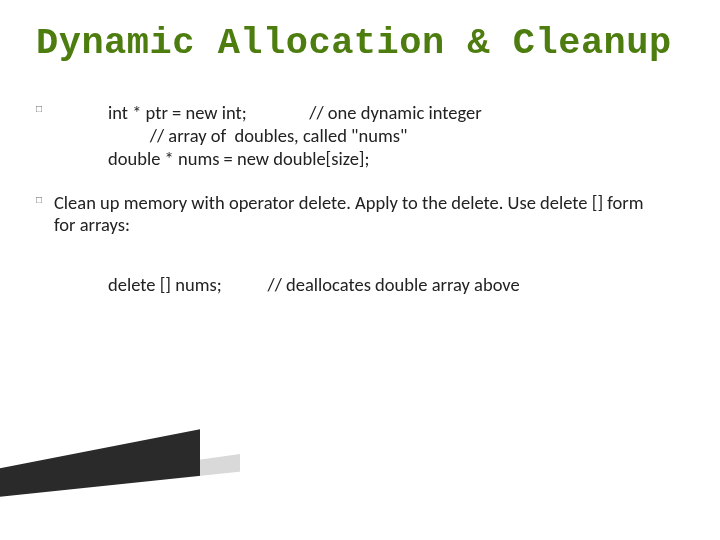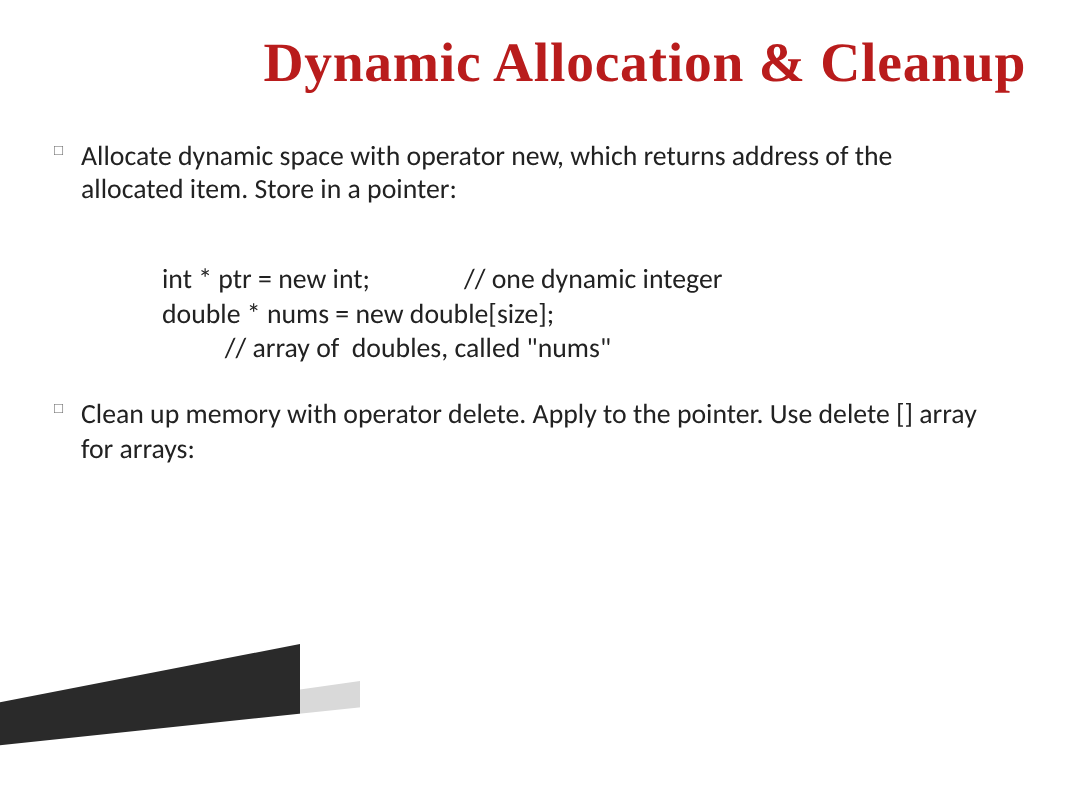--- a/index.html
+++ b/index.html
@@ -10,28 +10,27 @@
     color: #222;
     position: relative;
   }
   .slide {
     width: 720px;
     height: 540px;
     padding: 22px 36px 0 36px;
     position: relative;
   }
   .title {
-    font-family: Liberation Serif, serif;
+    font-family: Liberation Mono, monospace;
     font-size: 37px;
     font-weight: 600;
-    color: #b91c1c;
+    color: #4d7c0f;
     letter-spacing: 0.5px;
     margin-bottom: 28px;
     line-height: 1.15;
-    text-align: right;
   }
   .content {
     font-size: 18.5px;
     line-height: 1.22;
     color: #222;
   }
   .bullet-block {
     margin-left: 18px;
     margin-bottom: 22px;
     position: relative;
@@ -92,31 +91,31 @@
 </style>
 </head>
 <body>
 
 <div class="slide">
   <h1 class="title">Dynamic Allocation &amp; Cleanup</h1>
 
   <div class="content">
 
     <div class="bullet-block">
-      <div class="bullet-text">Allocate dynamic space with operator new, which returns address of the allocated item. Store in a pointer:</div>
       <div class="code-block">
         <div>int * ptr = new int;&nbsp;&nbsp;&nbsp;&nbsp;&nbsp;&nbsp;&nbsp;&nbsp;&nbsp;&nbsp;&nbsp;&nbsp;&nbsp;&nbsp;&nbsp;// one dynamic integer</div>
+        <div>&nbsp;&nbsp;&nbsp;&nbsp;&nbsp;&nbsp;&nbsp;&nbsp;&nbsp;&nbsp;// array of&nbsp; doubles, called "nums"</div>
         <div>double * nums = new double[size];</div>
-        <div>&nbsp;&nbsp;&nbsp;&nbsp;&nbsp;&nbsp;&nbsp;&nbsp;&nbsp;&nbsp;// array of&nbsp; doubles, called "nums"</div>
       </div>
     </div>
 
     <div class="bullet-block">
-      <div class="bullet-text">Clean up memory with operator delete. Apply to the pointer. Use delete [] array for arrays:</div>
+      <div class="bullet-text">Clean up memory with operator delete. Apply to the delete. Use delete [] form for arrays:</div>
       <div class="code-block">
+        <div>delete [] nums;&nbsp;&nbsp;&nbsp;&nbsp;&nbsp;&nbsp;&nbsp;&nbsp;&nbsp;&nbsp;&nbsp;// deallocates double array above</div>
       </div>
     </div>
 
   </div>
 
   <div class="wedge-light"></div>
   <div class="wedge-dark"></div>
   <div class="wedge-white"></div>
 </div>
 

